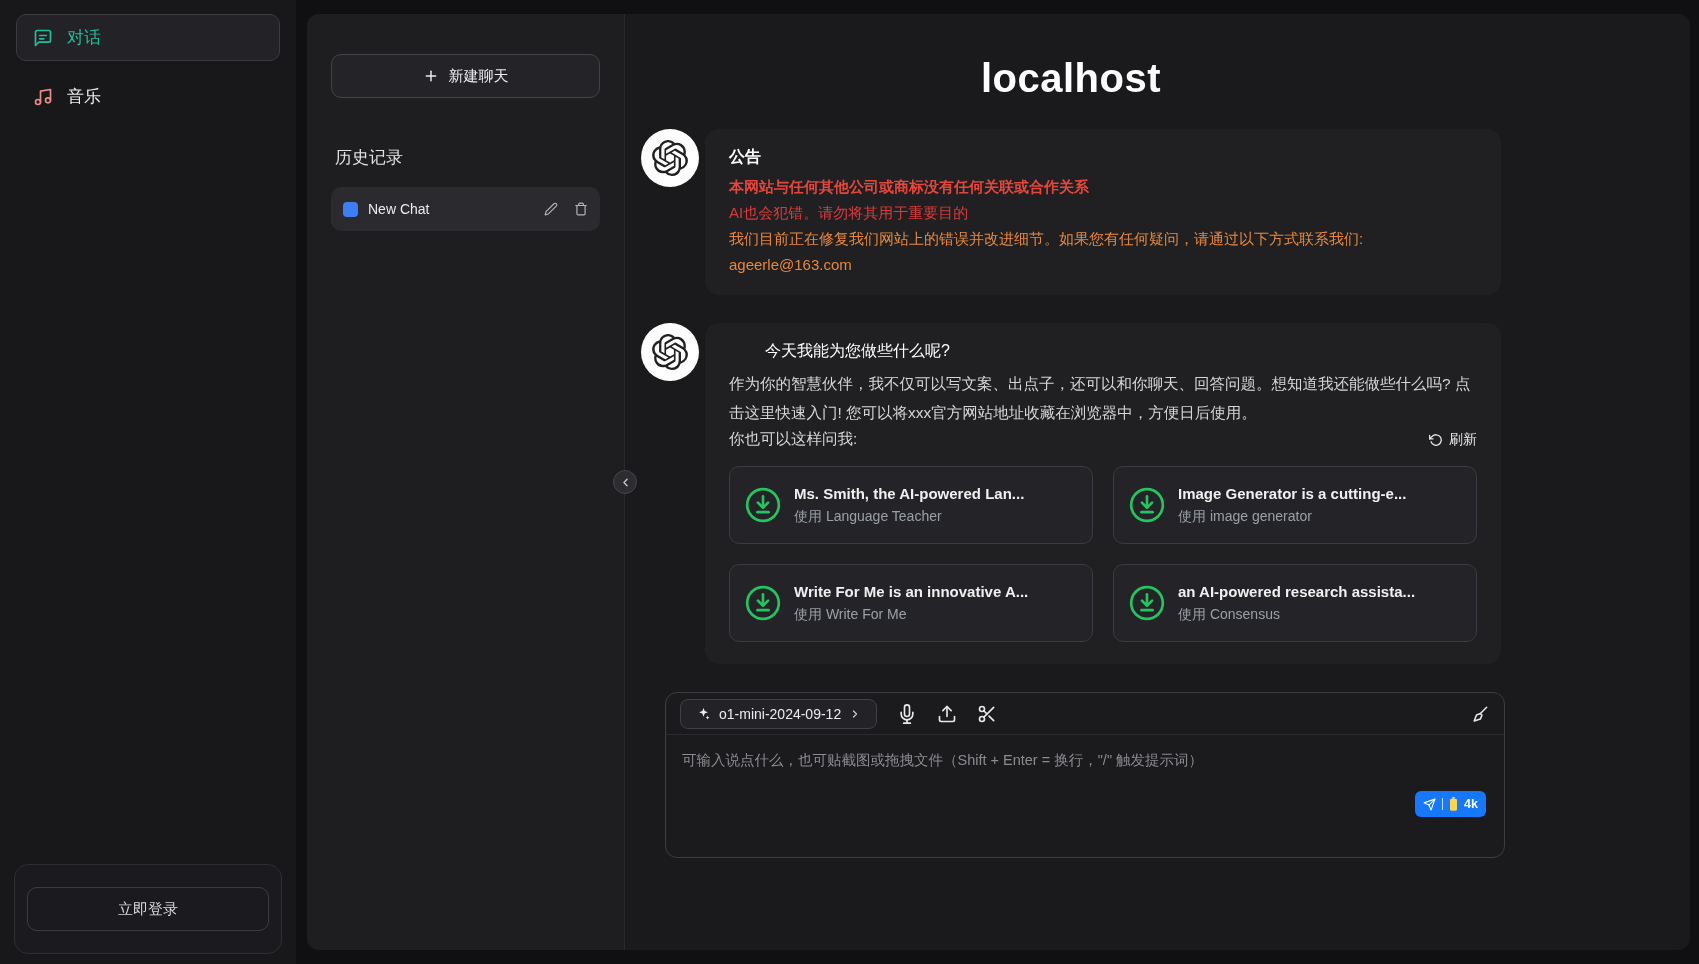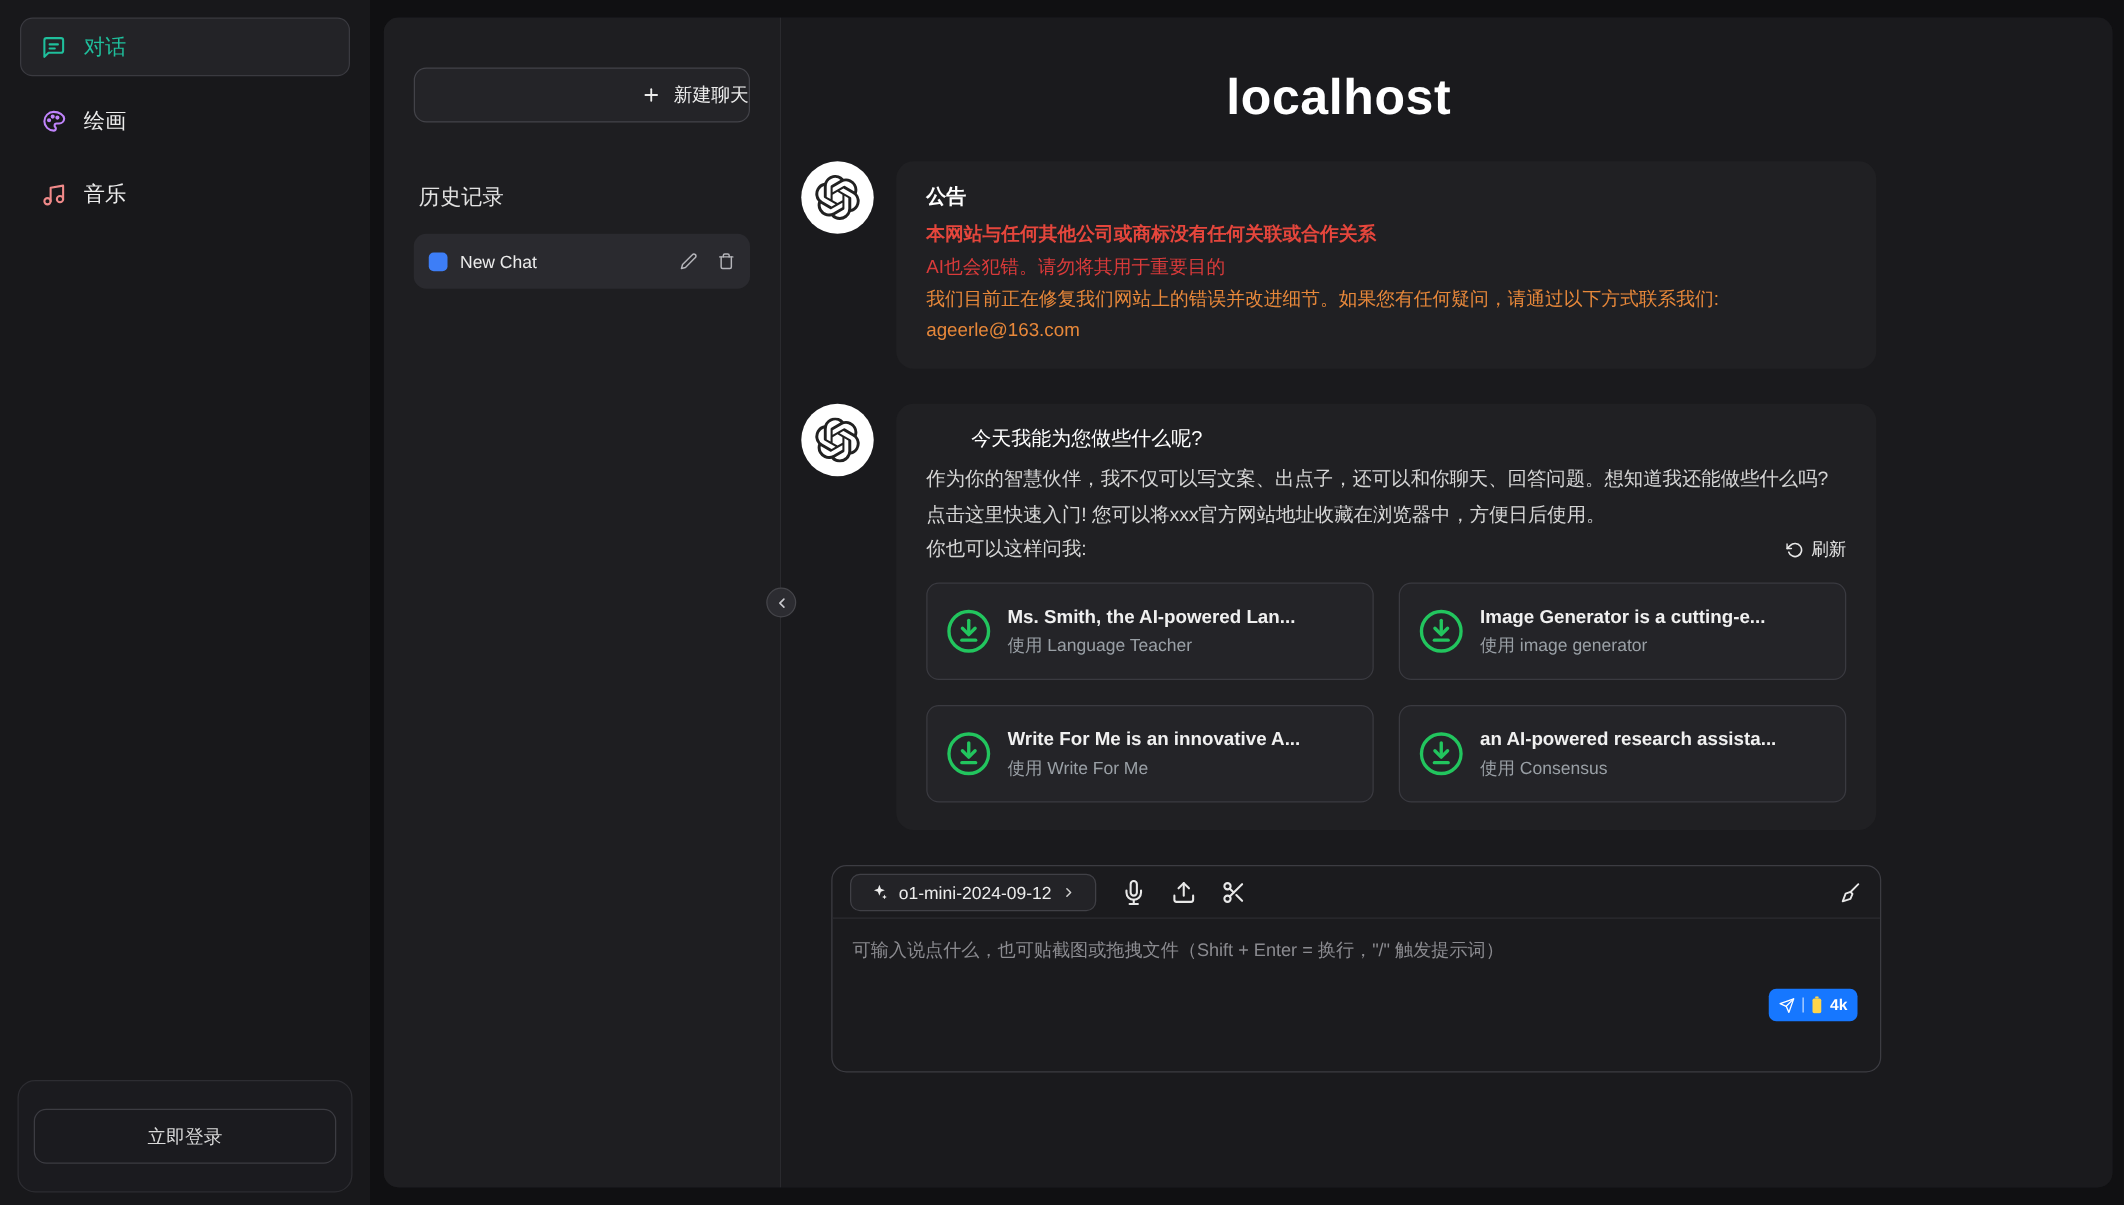--- a/index.html
+++ b/index.html
@@ -43,21 +43,21 @@
   }
 
   
   .chatlist {
     width: 318px; flex-shrink: 0; background: #1e1e21;
     border-right: 1px solid #2a2a2e; padding: 40px 24px 0;
   }
   .new-chat-btn {
     width: 100%; height: 44px; border: 1px solid #434349; border-radius: 10px;
     background: #242428; color: #ececec; font-size: 15px; font-family: inherit;
-    display: flex; align-items: center; justify-content: flex-end; gap: 10px; cursor: pointer;
+    display: flex; align-items: center; justify-content: center; gap: 10px; cursor: pointer;
   }
   .history-title { margin: 48px 0 18px 4px; font-size: 17px; color: #e2e2e2; }
   .chat-item {
     height: 44px; background: #2a2a2f; border-radius: 10px;
     display: flex; align-items: center; gap: 10px; padding: 0 12px; cursor: pointer;
   }
   .chat-item-badge { width: 15px; height: 15px; border-radius: 4px; background: #3d7ef7; flex-shrink: 0; }
   .chat-item-title { flex: 1; font-size: 14px; color: #ececec; }
   .chat-item .row-icon { color: #b5b5ba; display: flex; margin-left: 6px; cursor: pointer; }
 
@@ -67,21 +67,21 @@
     position: absolute; left: -12px; top: 50%; transform: translateY(-50%);
     width: 24px; height: 24px; border-radius: 50%;
     background: #2c2c31; border: 1px solid #45454a; color: #c9c9ce;
     display: flex; align-items: center; justify-content: center; cursor: pointer; z-index: 5;
   }
   .chat-col { width: 860px; margin-left: 16px; }
   .page-title {
     text-align: center; font-size: 40px; font-weight: 800; color: #ffffff;
     letter-spacing: .5px; margin: 20px 0 28px;
   }
-  .message { display: flex; gap: 18px; margin-bottom: 28px; }
+  .message { display: flex; gap: 6px; margin-bottom: 28px; }
   .avatar {
     width: 58px; height: 58px; border-radius: 50%; background: #ffffff;
     display: flex; align-items: center; justify-content: center; flex-shrink: 0;
   }
   .bubble { flex: 1; background: #202023; border-radius: 14px; padding: 18px 24px 22px; }
 
   .ann-title { color: #ffffff; font-weight: bold; font-size: 16px; margin-bottom: 10px; }
   .ann-line1 { color: #e5463c; font-weight: bold; font-size: 15px; margin-bottom: 7px; }
   .ann-line2 { color: #d93a3a; font-size: 15px; margin-bottom: 7px; }
   .ann-line3 { color: #e8883a; font-size: 15px; margin-bottom: 7px; }
@@ -142,31 +142,20 @@
   <aside class="sidebar">
     <div class="nav-item active">
       <span style="display:flex">
         <svg width="20" height="20" viewBox="0 0 24 24" fill="none" stroke="#1fbf9c" stroke-width="2" stroke-linecap="round" stroke-linejoin="round">
             <path d="M21 15a2 2 0 0 1-2 2H7l-4 4V5a2 2 0 0 1 2-2h14a2 2 0 0 1 2 2z"></path>
             <line x1="8" y1="9" x2="16" y2="9"></line>
             <line x1="8" y1="13" x2="13" y2="13"></line>
           </svg>
       </span>
       <span>对话</span>
-    </div>
-    <div class="nav-item">
-      <span style="display:flex">
-        <svg width="20" height="20" viewBox="0 0 24 24" fill="none" stroke="#c084fc" stroke-width="2" stroke-linecap="round" stroke-linejoin="round">
-            <path d="M12 3a9 9 0 1 0 0 18c1.2 0 2-.9 2-2 0-.6-.2-1-.6-1.4-.4-.4-.6-.8-.6-1.4 0-1.1.9-2 2-2h2.3A4.9 4.9 0 0 0 22 9.5C21.6 5.8 17.3 3 12 3z"></path>
-            <circle cx="7.5" cy="11" r="1" fill="#c084fc"></circle>
-            <circle cx="11" cy="7.5" r="1" fill="#c084fc"></circle>
-            <circle cx="15.5" cy="8.5" r="1" fill="#c084fc"></circle>
-          </svg>
-      </span>
-      <span>绘画</span>
     </div>
     <div class="nav-item">
       <span style="display:flex">
         <svg width="20" height="20" viewBox="0 0 24 24" fill="none" stroke="#f08a8a" stroke-width="2" stroke-linecap="round" stroke-linejoin="round">
             <path d="M9 18V5l12-2v13"></path>
             <circle cx="6" cy="18" r="3"></circle>
             <circle cx="18" cy="16" r="3"></circle>
           </svg>
       </span>
       <span>音乐</span>

